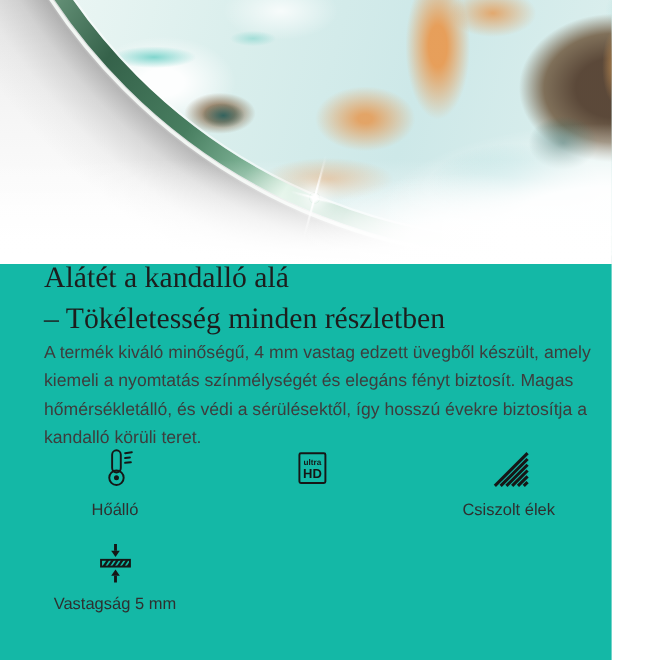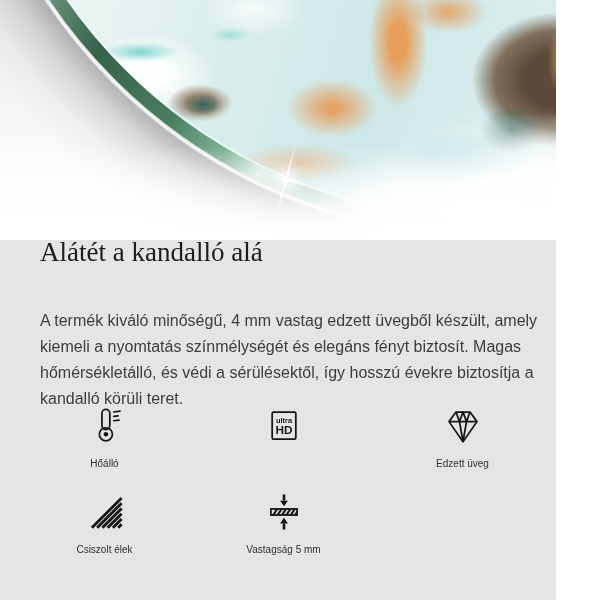--- a/index.html
+++ b/index.html
@@ -1,17 +1,17 @@
 <!DOCTYPE html>
 <html lang="hu"><head>
 <meta charset="utf-8">
 <style>
   html,body{margin:0;padding:0;}
   body{font-family:"Liberation Sans",sans-serif;background:#fff;}
-  .page{position:relative;width:556px;height:600px;overflow:hidden;background:#e5e5e5;text-decoration:underline;}
+  .page{position:relative;width:556px;height:600px;overflow:hidden;background:#14b8a6;text-decoration:underline;}
 
   
   .hero{position:absolute;left:0;top:0;width:600px;height:240px;}
   .hero-bg{position:absolute;inset:0;
     background:
       radial-gradient(circle at 486px -292px,
         rgba(0,0,0,0) 522px, rgba(40,40,40,0.30) 531px,
         rgba(60,60,60,0.16) 552px, rgba(90,90,90,0.05) 582px, rgba(0,0,0,0) 614px),
       linear-gradient(to bottom,#ececec 0px,#f6f6f6 110px,#ffffff 230px);}
   .hero-art{position:absolute;inset:0;
@@ -59,21 +59,21 @@
     font-family:"Liberation Serif","DejaVu Serif",serif;
     font-size:27px;line-height:37px;color:#1d1d1d;font-weight:400;}
   .paragraph{position:absolute;left:40px;top:308px;width:520px;
     font-size:16px;line-height:26px;color:#3d3d3d;}
 
   
   .features{position:absolute;left:15px;top:404px;width:537px;
     display:grid;grid-template-columns:repeat(3,1fr);row-gap:19px;}
   .feature{display:flex;flex-direction:column;}
   .feature .icon-wrap{height:44px;display:flex;align-items:center;justify-content:center;}
-  .feature .label{margin-top:9px;font-size:10px;line-height:14px;color:#2f2f2f;text-align:center;}
+  .feature .label{margin-top:9px;font-size:15px;line-height:14px;color:#2f2f2f;text-align:center;}
   .ic{stroke:#161616;fill:none;stroke-width:2;}
 </style>
 </head>
 <body>
 
 <div class="page">
 
   <div class="hero">
     <div class="hero-bg"></div>
     <div class="hero-art"></div>
@@ -96,20 +96,21 @@
     <div class="hero-fade"></div>
     <div class="sparkle">
       <div class="ray-v"></div>
         <div class="ray-h"></div>
         <div class="core"></div>
     </div>
   </div>
 
   <h1 class="heading" style="margin:0;">
     <div>Alátét a kandalló alá</div>
+    <div>– Tökéletesség minden részletben</div>
   </h1>
 
   <p class="paragraph" style="margin:0;">A termék kiváló minőségű, 4 mm vastag edzett üvegből készült, amely kiemeli a nyomtatás színmélységét és elegáns fényt biztosít. Magas hőmérsékletálló, és védi a sérülésektől, így hosszú évekre biztosítja a kandalló körüli teret.</p>
 
   <div class="features">
 
     <div class="feature">
       <div class="icon-wrap">
         <svg width="42" height="42" viewBox="0 0 48 48">
           <rect class="ic" x="20.5" y="5" width="9" height="23" rx="4.5" stroke-linejoin="round"></rect>
@@ -128,29 +129,20 @@
         <svg width="42" height="42" viewBox="0 0 48 48">
           <rect class="ic" x="10.5" y="8" width="27" height="31" rx="1.5" stroke-width="2.4"></rect>
           <text x="24" y="20" text-anchor="middle" font-family="Liberation Sans, sans-serif" font-size="8.5" font-weight="700" fill="#161616">ultra</text>
           <text x="24" y="33.5" text-anchor="middle" font-family="Liberation Sans, sans-serif" font-size="13.5" font-weight="700" fill="#161616">HD</text>
         </svg>
       </div>
 
     </div>
 
 
-    <div class="feature">
-      <div class="icon-wrap">
-        <svg width="42" height="42" viewBox="0 0 48 48">
-          <path class="ic" stroke-linejoin="round" d="M8 19 L16 8 H32 L40 19 L24 42 Z"></path>
-          <path class="ic" stroke-linejoin="round" d="M8 19 H40 M16 8 L20 19 L24 8 L28 19 L32 8 M20 19 L24 42 M28 19 L24 42"></path>
-        </svg>
-      </div>
-      <div class="label">Edzett üveg</div>
-    </div>
 
     <div class="feature">
       <div class="icon-wrap">
         <svg width="42" height="42" viewBox="0 0 48 48">
           <g stroke="#161616" stroke-width="3.2">
             <line x1="9" y1="42" x2="43" y2="8"></line>
             <line x1="15" y1="42" x2="43" y2="14"></line>
             <line x1="21" y1="42" x2="43" y2="20"></line>
             <line x1="27" y1="42" x2="43" y2="26"></line>
             <line x1="33" y1="42" x2="43" y2="32"></line>

